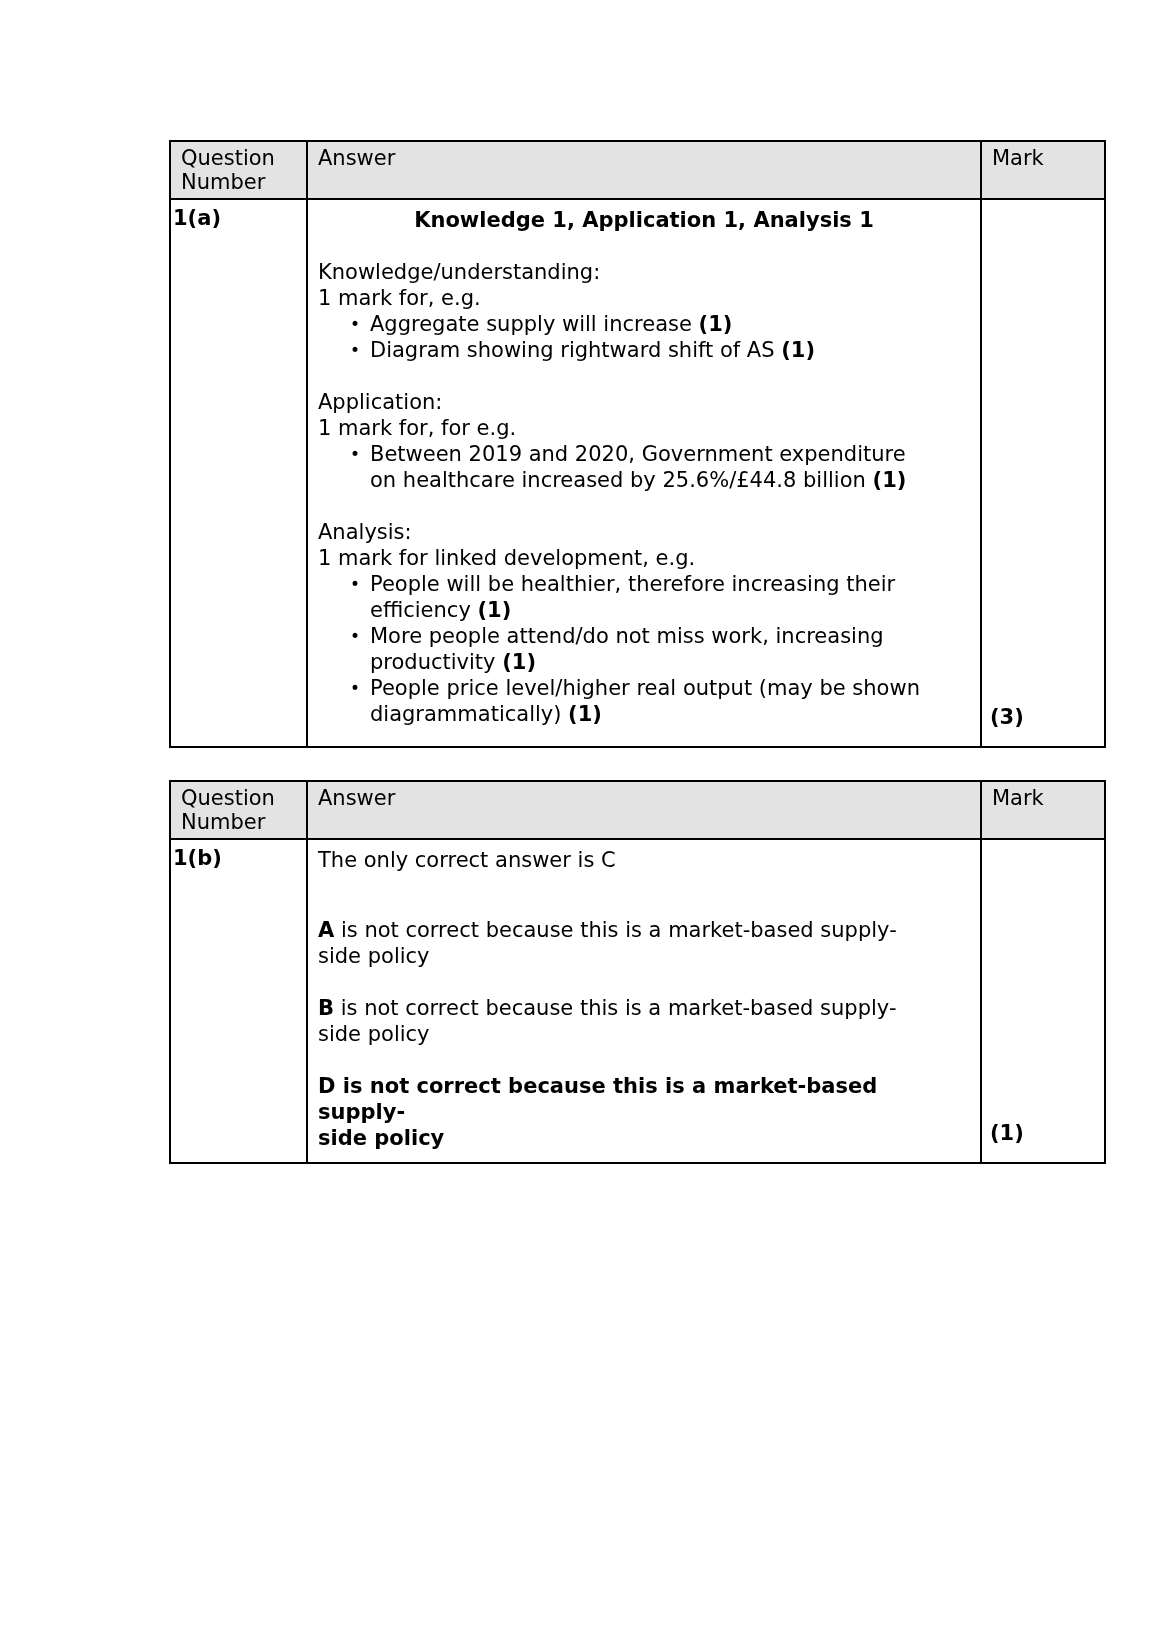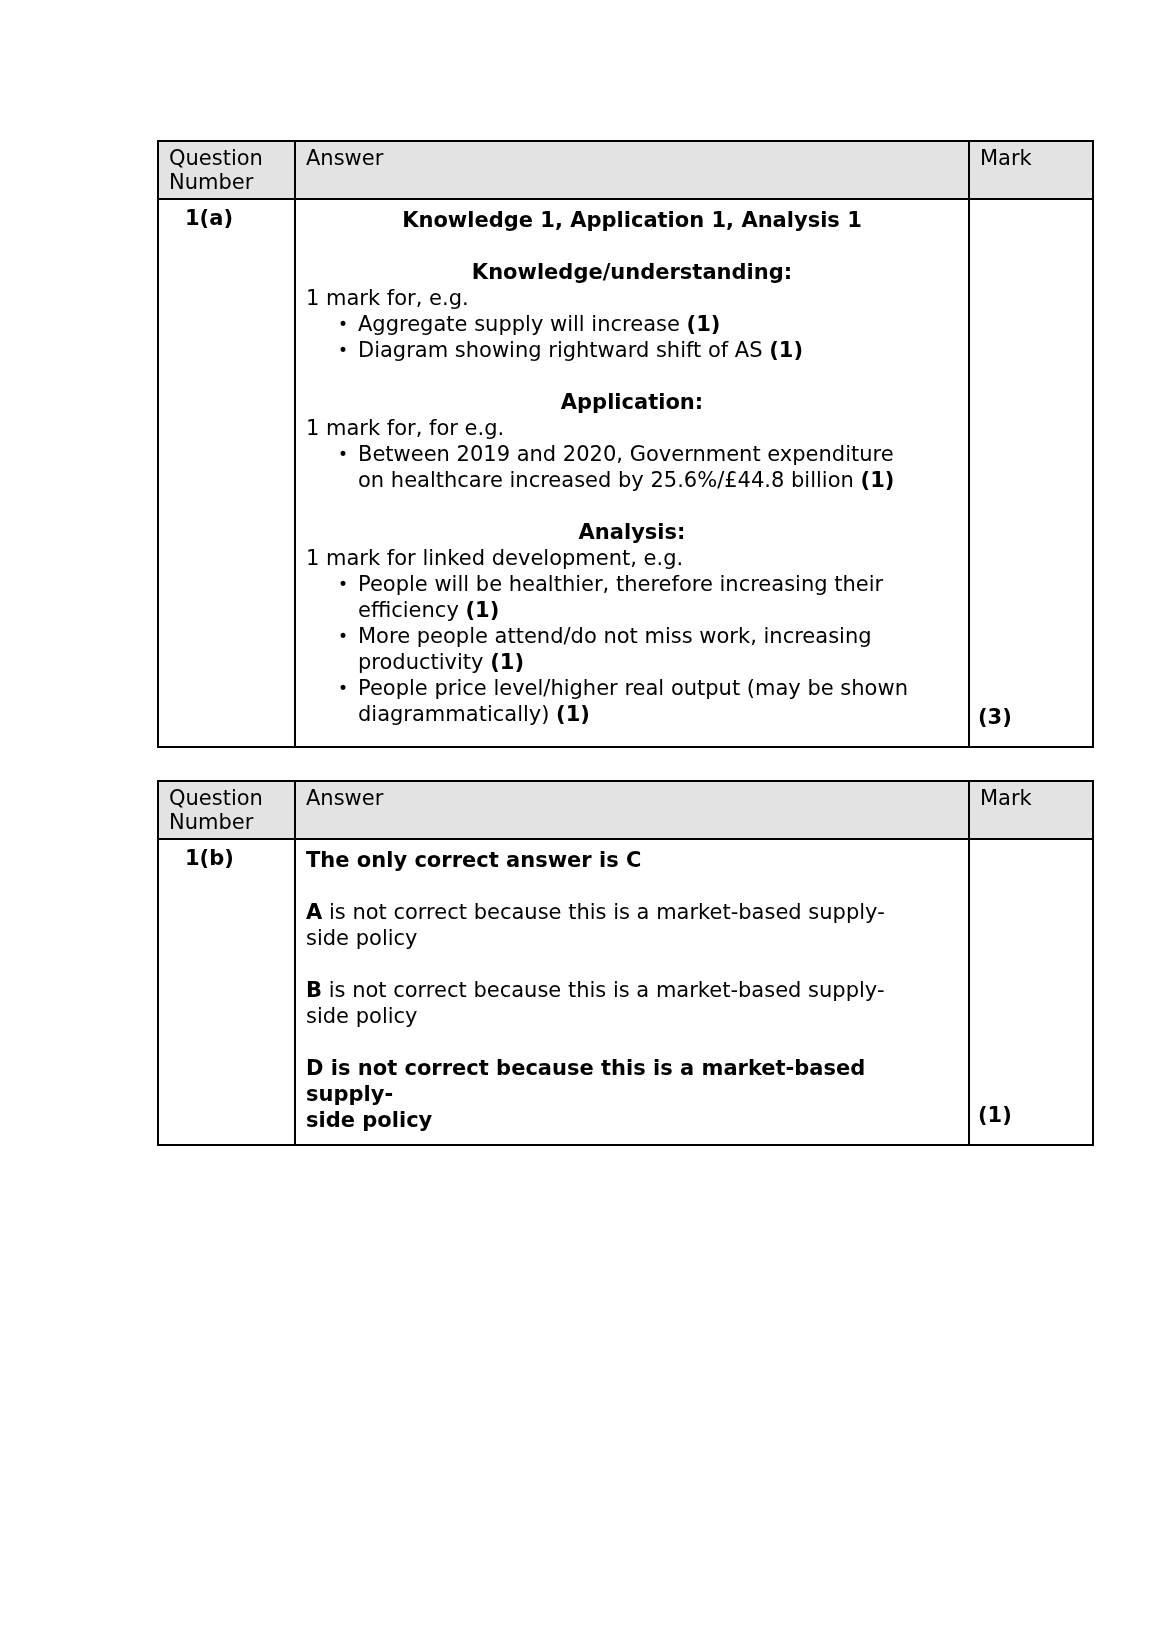--- a/index.html
+++ b/index.html
@@ -10,21 +10,21 @@
   }
   .page {
     position: relative;
     width: 1158px;
     height: 1637px;
     background: #ffffff;
     overflow: hidden;
   }
   table.mark-table {
     position: absolute;
-    left: 157px;
+    left: 169px;
     border-collapse: collapse;
     table-layout: fixed;
     width: 935px;
     font-size: 21px;
     line-height: 26px;
   }
   .t1 { top: 140px; }
   .t2 { top: 780px; }
   .mark-table th, .mark-table td {
     border: 2px solid #000000;
@@ -38,40 +38,40 @@
     background: #e3e3e3;
     font-weight: normal;
     padding: 4px 10px;
     line-height: 24px;
     height: 50px;
   }
   .t1 td.body { height: 548px; }
   .t2 td.body { height: 292px; }
   td.qnum {
     font-weight: bold;
-    padding: 5px 26px;
+    padding: 5px 2px;
   }
   td.answer { padding: 7px 10px; }
   td.mark-cell {
     vertical-align: bottom;
     font-weight: bold;
     padding: 5px 8px 16px 8px;
   }
   .answer-title-center {
     font-weight: bold;
     text-align: center;
     margin-bottom: 26px;
   }
   .answer-title-left {
-    font-weight: bold;
-    margin-bottom: 26px;
+    font-weight: normal;
+    margin-bottom: 44px;
   }
   .section { margin-bottom: 26px; }
   .section:last-child { margin-bottom: 0; }
-  .sec-heading { font-weight: bold; text-align: center; }
+  .sec-heading { font-weight: normal; }
   .bullet {
     display: flex;
     padding-left: 22px;
   }
   .dot {
     width: 30px;
     flex: 0 0 30px;
     text-align: center;
     font-size: 17px;
   }

